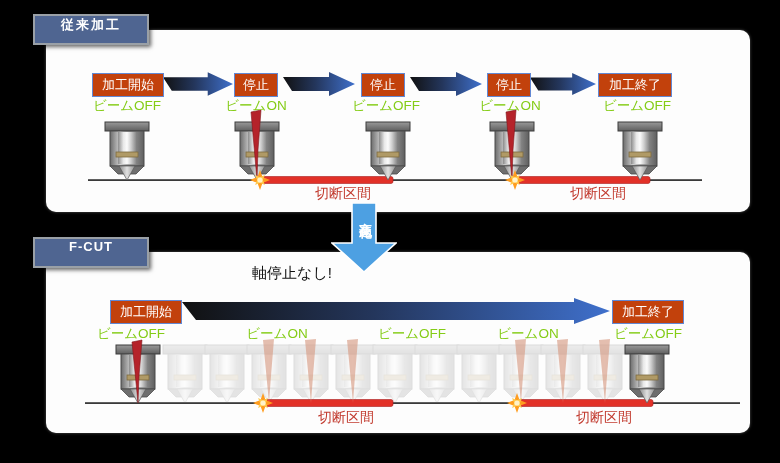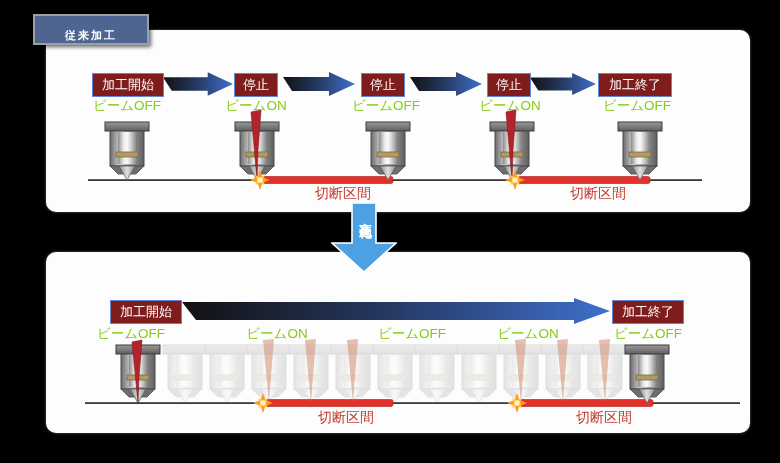--- a/index.html
+++ b/index.html
@@ -1,23 +1,23 @@
 <!DOCTYPE html>
 <html><head>
 <meta charset="utf-8">
 <style>
   html,body{margin:0;padding:0;background:#000;}
   .stage{position:relative;width:780px;height:463px;background:#000;overflow:hidden;
          font-family:"Liberation Sans","DejaVu Sans",sans-serif;}
   .panel{position:absolute;background:#fdfdfd;border-radius:10px;
          box-shadow:0 0 3px rgba(160,160,160,.55);z-index:1;}
   .tab{position:absolute;background:#4f6591;border:2px solid #9aa0a6;color:#fff;
-       font-weight:bold;font-size:11px;display:flex;align-items:flex-end;justify-content:center;
+       font-weight:bold;font-size:13px;display:flex;align-items:flex-start;justify-content:center;
        letter-spacing:2px;box-shadow:2px 2px 4px rgba(0,0,0,.6);z-index:6;}
-  .step-box{position:absolute;background:#7f1d1d;border:1px solid #6288d4;color:#fff;
+  .step-box{position:absolute;background:#c2410c;border:1px solid #6288d4;color:#fff;
        font-size:13px;height:22px;display:flex;align-items:center;justify-content:center;z-index:4;}
   .beam-label{position:absolute;color:#84cc16;font-size:13.5px;width:88px;text-align:center;
        z-index:4;white-space:nowrap;}
   .cut-label{position:absolute;color:#c23b2f;font-size:14px;width:88px;text-align:right;
        z-index:4;white-space:nowrap;}
   .note{position:absolute;color:#101010;font-size:15px;width:150px;text-align:center;z-index:4;}
   .gfx{position:absolute;z-index:2;overflow:visible;}
   .step-arrow{position:absolute;z-index:3;}
   .speed-arrow{position:absolute;z-index:7;}
   .speed-text{position:absolute;z-index:8;color:#fff;font-size:13px;font-weight:bold;
@@ -130,20 +130,24 @@
   </svg>
   <div class="cut-label" style="left:283px;top:185px;">切断区間</div>
   <div class="cut-label" style="left:538px;top:185px;">切断区間</div>
 
   <svg class="speed-arrow" style="left:331px;top:203px;" width="66" height="70" viewBox="0 0 66 70">
     <polygon points="21,0 45,0 45,40 65,40 33,69 1,40 21,40" fill="#4da0e2" stroke="#ffffff" stroke-width="1.6"></polygon>
   </svg>
   <div class="speed-text" style="left:356px;top:212px;">高速化</div>
 
   <div class="panel" style="left:46px;top:252px;width:704px;height:181px;"></div>
+  <div class="tab" style="left:33px;top:237px;width:112px;height:27px;letter-spacing:1px;">
+    <span>F-CUT</span>
+  </div>
+  <div class="note" style="left:217px;top:264px;">軸停止なし!</div>
 
   <div class="step-box" style="left:110px;top:300px;width:70px;">
       <span>加工開始</span>
     </div>
   <svg class="step-arrow" style="left:182px;top:298px;" width="428" height="26" viewBox="0 0 428 26">
     <polygon points="0,4 392,4 392,0 428,13 392,26 392,22 14,22" fill="url(#gArrow)"></polygon>
   </svg>
   <div class="step-box" style="left:612px;top:300px;width:70px;">
       <span>加工終了</span>
     </div>

